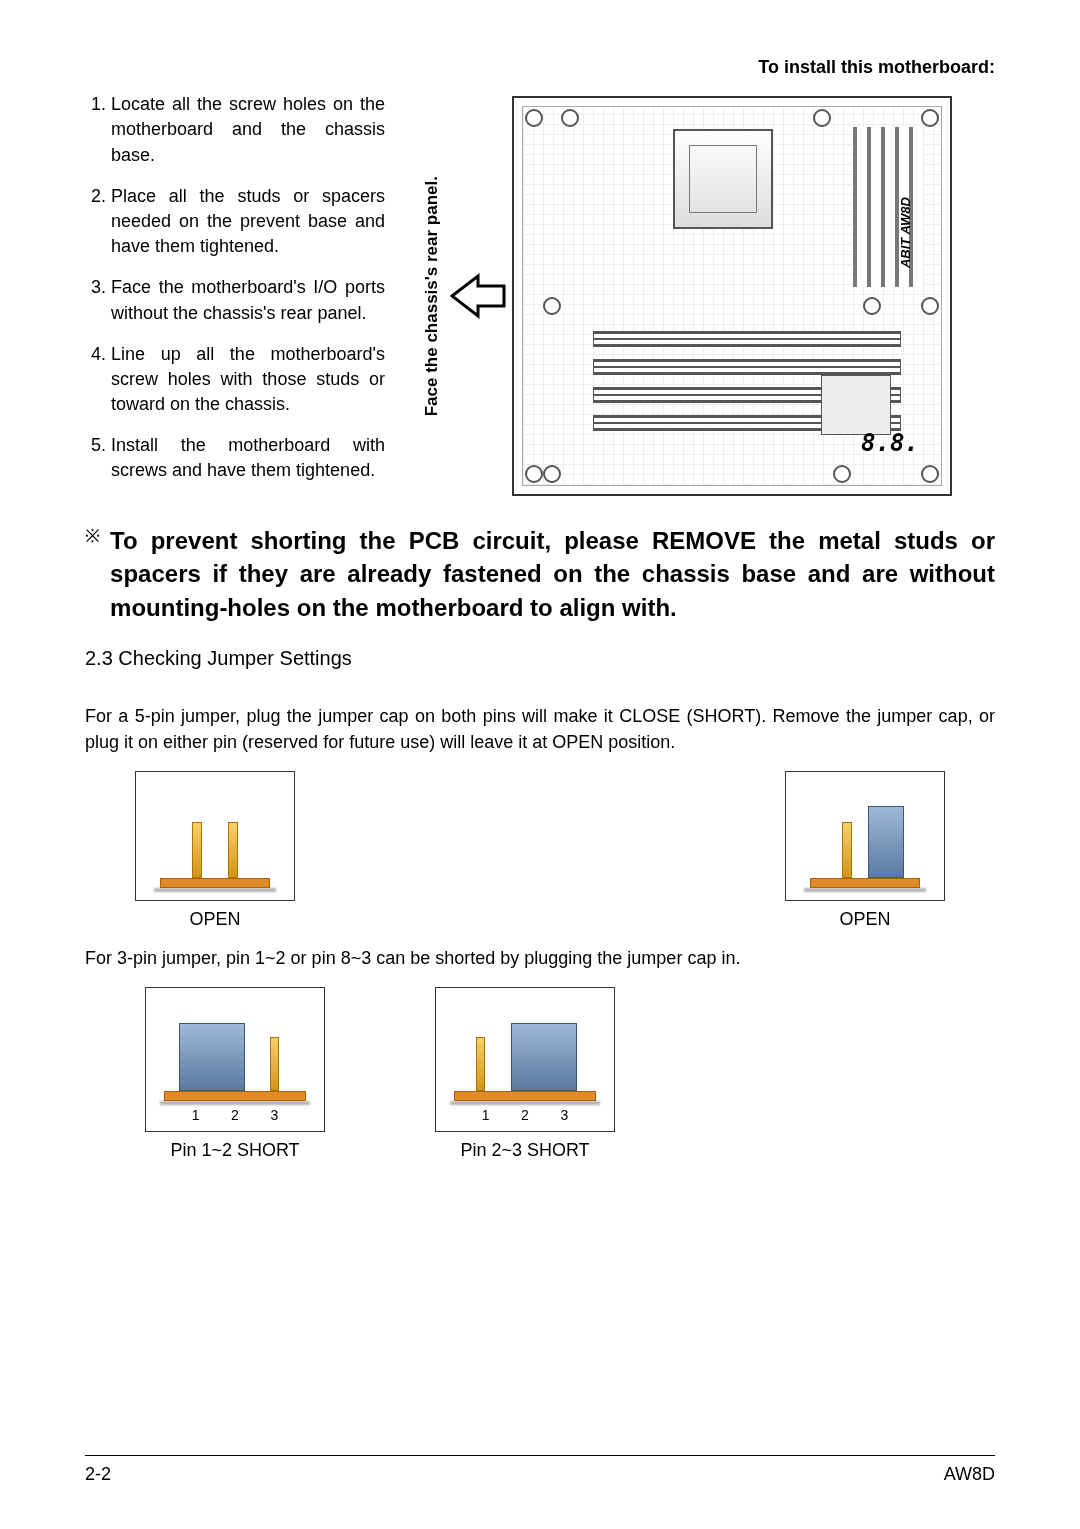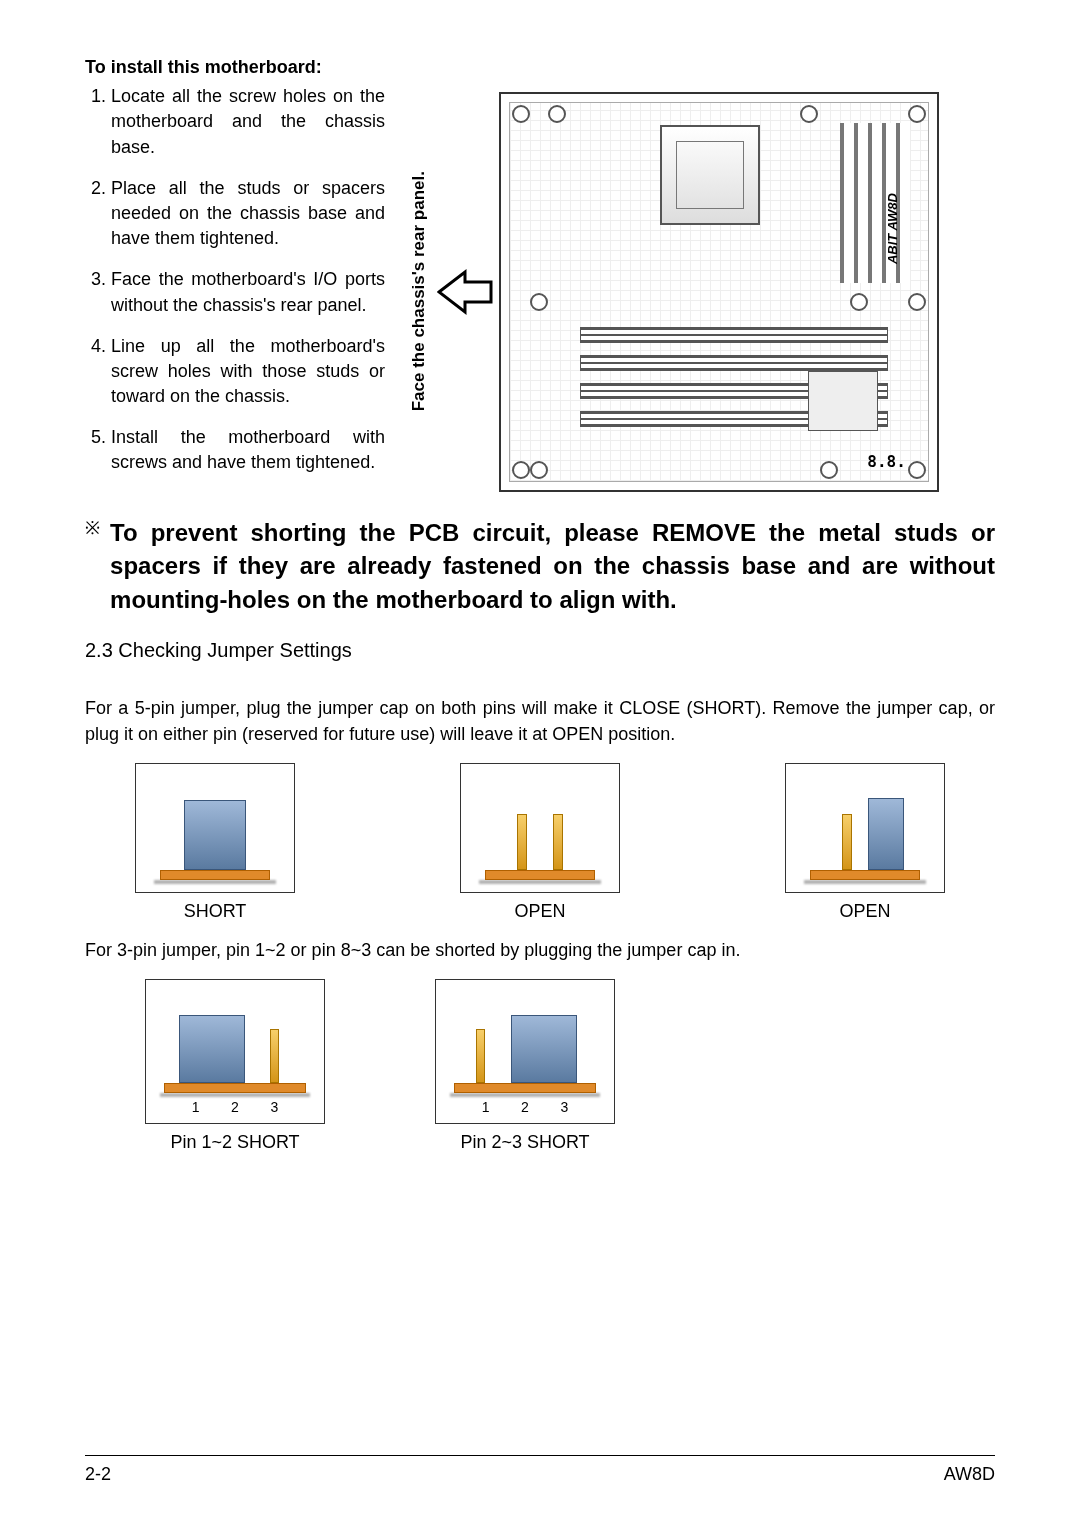--- a/index.html
+++ b/index.html
@@ -7,22 +7,22 @@
     font-family: Verdana, Arial, sans-serif;
     background: #fff;
     color: #000;
     width: 1080px;
     height: 1529px;
     padding: 55px 85px 40px 85px;
     position: relative;
     font-size: 18px;
     line-height: 1.4;
   }
-  .heading-install { font-weight: bold; margin-bottom: 4px; font-size: 18px; }
-  .top-row { display: flex; gap: 22px; align-items: flex-end; }
+  .heading-install { font-weight: bold; margin-bottom: 12px; font-size: 18px; text-align: right; }
+  .top-row { display: flex; gap: 35px; align-items: center; }
   .left-col { width: 300px; }
   ol.steps { list-style: decimal; padding-left: 26px; }
   ol.steps li { text-align: justify; margin-bottom: 16px; }
   .right-col { flex: 1; display: flex; align-items: center; gap: 6px; }
   .vlabel {
     writing-mode: vertical-rl;
     transform: rotate(180deg);
     font-weight: bold;
     font-size: 17px;
     text-align: center;
@@ -79,22 +79,22 @@
     border: 1px solid #555;
   }
   .pci2 { top: 252px; }
   .pci3 { top: 280px; }
   .pci4 { top: 308px; }
   .sb {
     position: absolute; bottom: 50px; right: 50px;
     width: 70px; height: 60px; border: 1px solid #555; background:#eee;
   }
   .seg7 {
-    position: absolute; bottom: 7px; right: 22px;
-    font-family: monospace; font-size: 16px; font-weight: bold;
+    position: absolute; bottom: 24px; right: 22px;
+    font-family: monospace; font-size: 24px; font-weight: bold; font-style: italic;
   }
   .mobo-label {
     position: absolute; top: 90px; right: 26px;
     writing-mode: vertical-rl; transform: rotate(180deg);
     font-weight: bold; font-style: italic; font-size: 13px;
   }
   .note { display: flex; gap: 10px; margin: 24px 0 20px 0; }
   .note .sym { font-size: 18px; }
   .note .txt { font-weight: bold; text-align: justify; font-size: 24px; }
   h2.sect { font-size: 20px; font-weight: normal; margin-bottom: 32px; }
@@ -164,21 +164,21 @@
 </style>
 </head>
 <body>
 
 <div class="heading-install">To install this motherboard:</div>
 
 <div class="top-row">
   <div class="left-col">
     <ol class="steps">
       <li>Locate all the screw holes on the motherboard and the chassis base.</li>
-      <li>Place all the studs or spacers needed on the chassis base and have them tightened.</li>
+      <li>Place all the studs or spacers needed on the prevent base and have them tightened.</li>
       <li>Face the motherboard's I/O ports without the chassis's rear panel.</li>
       <li>Line up all the motherboard's screw holes with those studs or toward on the chassis.</li>
       <li>Install the motherboard with screws and have them tightened.</li>
     </ol>
   </div>
 
   <div class="right-col">
     <div class="vlabel">Face the chassis's rear panel.</div>
     <div class="arrow-wrap">
       <svg width="56" height="56" viewBox="0 0 56 56">
@@ -219,28 +219,20 @@
 
 <h2 class="sect">2.3 Checking Jumper Settings</h2>
 
 <div class="para">For a 5-pin jumper, plug the jumper cap on both pins will make it CLOSE (SHORT). Remove the jumper cap, or plug it on either pin (reserved for future use) will leave it at OPEN position.</div>
 
 <div class="jumprow">
   <div class="cell">
     <div class="jimg">
       <div class="shad"></div>
         <div class="base2"></div>
-      <div class="cap"></div>
-    </div>
-    <div class="jlabel">SHORT</div>
-  </div>
-  <div class="cell">
-    <div class="jimg">
-      <div class="shad"></div>
-        <div class="base2"></div>
       <div class="pin l"></div>
       <div class="pin r"></div>
     </div>
     <div class="jlabel">OPEN</div>
   </div>
   <div class="cell">
     <div class="jimg">
       <div class="shad"></div>
         <div class="base2"></div>
       <div class="pin l"></div>

